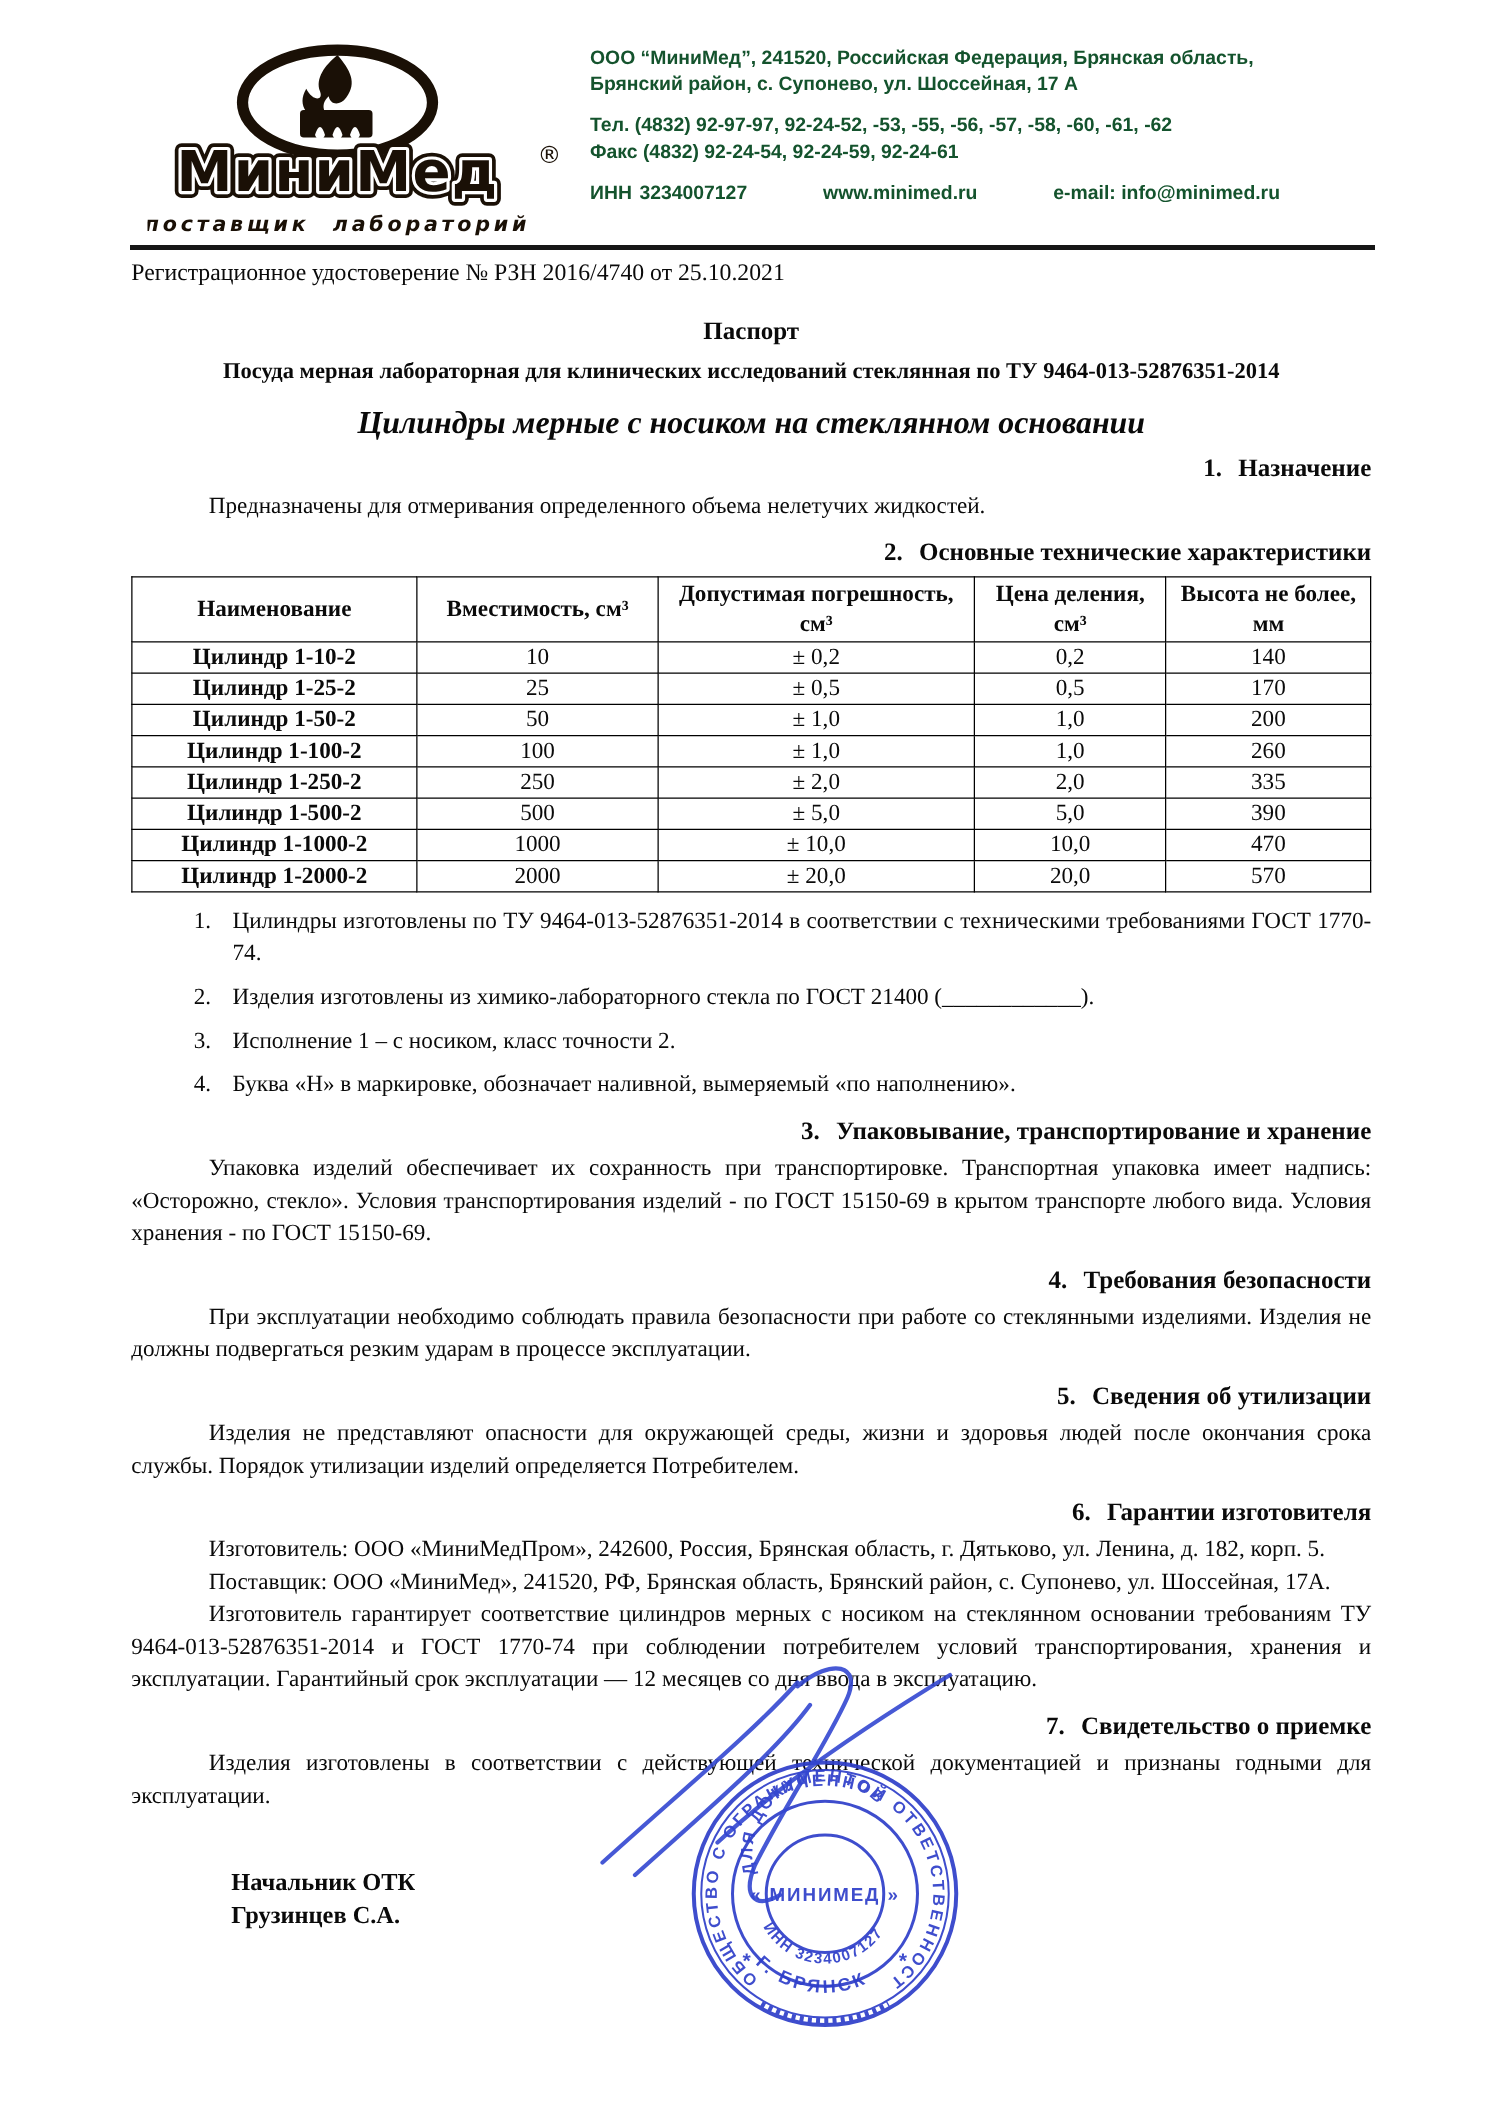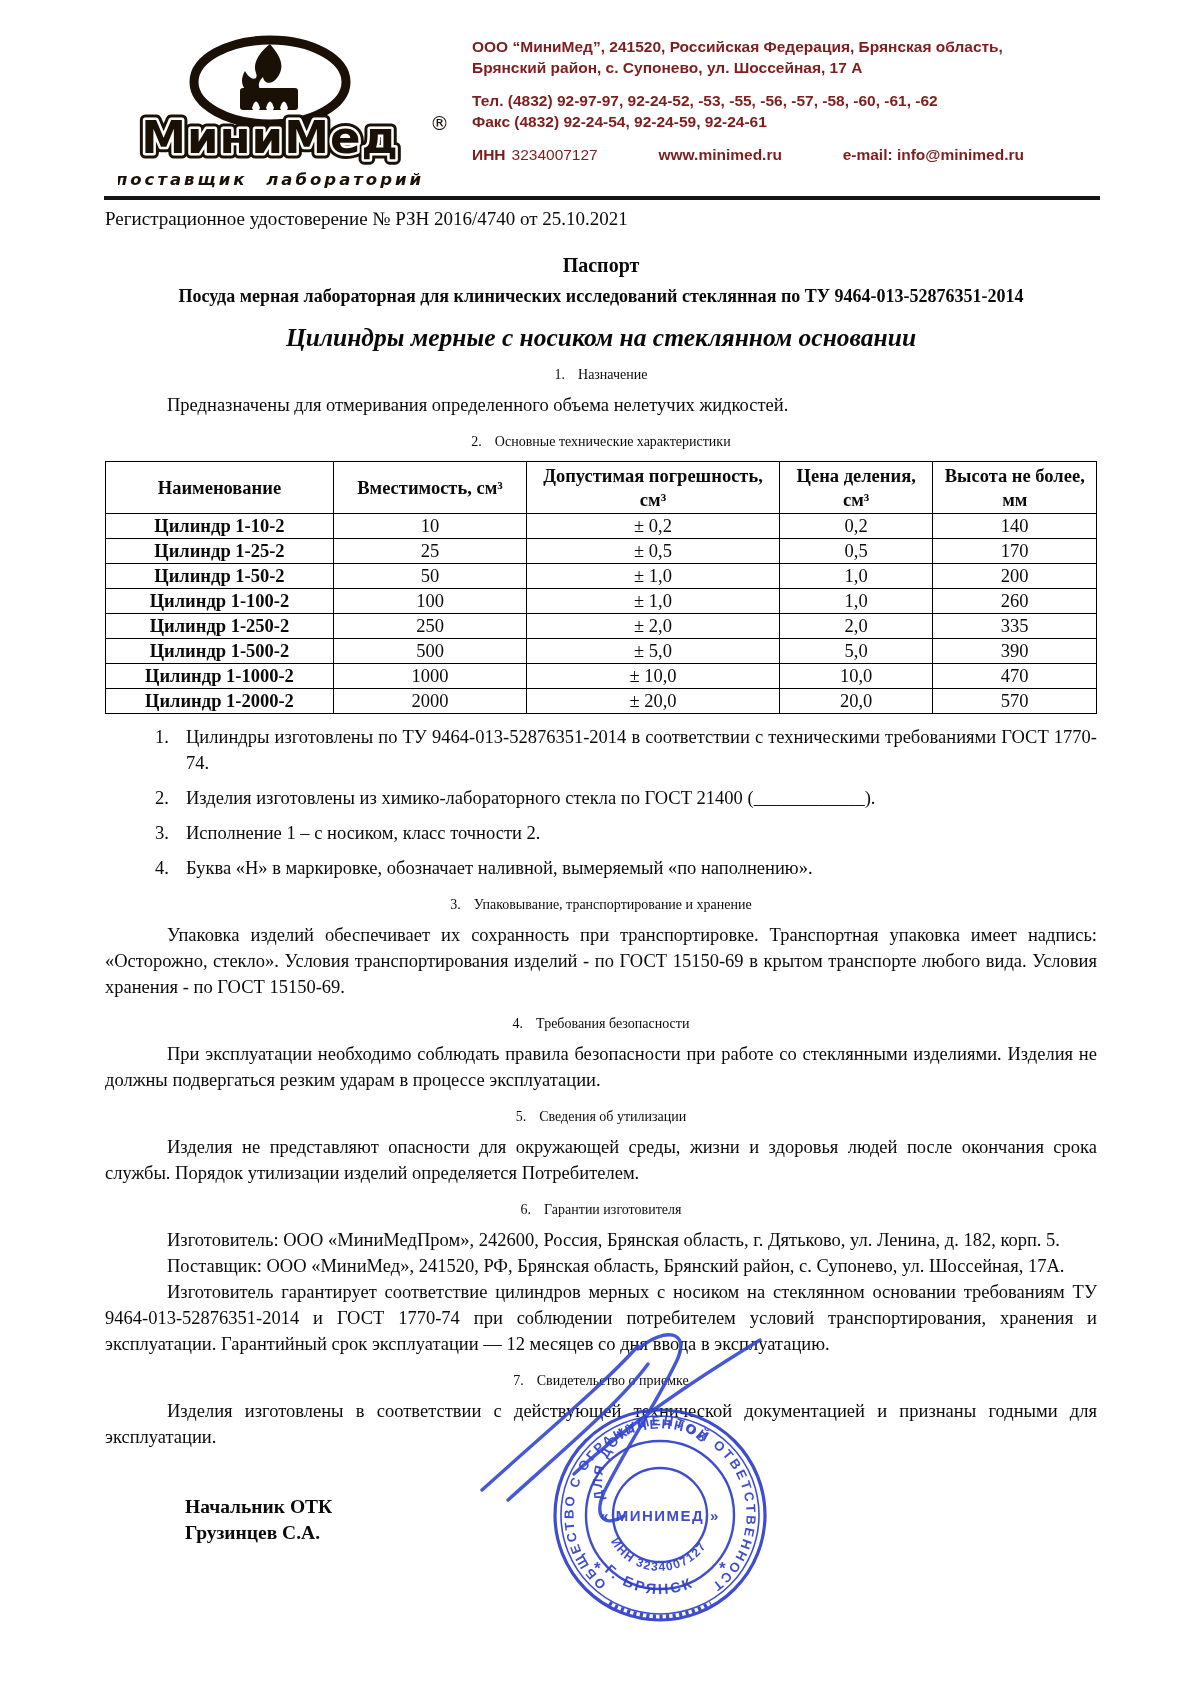--- a/index.html
+++ b/index.html
@@ -6,35 +6,35 @@
   html,body { background:#e8e8e8; }
   .page {
     position:relative; width:1200px; height:1697px; margin:0 auto;
     background:#ffffff; overflow:hidden; color:#0a0a0a;
     font-family:"Liberation Serif", serif;
   }
   
   .logo-wrap { position:absolute; left:118px; top:22px; width:340px; height:180px; }
   .contact { position:absolute; left:472px; top:36px; width:560px;
              font-family:"Liberation Sans", sans-serif; font-weight:bold;
-             font-size:15.5px; line-height:21px; color:#7f1d1d; }
+             font-size:15.5px; line-height:21px; color:#14532d; }
   .contact .grp { margin-bottom:12px; }
   .inn-row { display:flex; align-items:baseline; width:552px; justify-content:space-between; }
   .inn-label { font-weight:bold; }
-  .inn-value { font-weight:normal; margin-left:6px; }
+  .inn-value { font-weight:bold; margin-left:6px; }
   .inn-pair { display:flex; align-items:baseline; }
   .hr-rule { position:absolute; left:104px; top:196px; width:996px; height:4px; background:#161616; }
 
   
   .doc-body { position:absolute; left:105px; top:206px; width:992px; font-size:18.5px; line-height:26px; }
   .reg-line { text-align:left; font-size:19px; margin-bottom:20px; }
   .doc-title { text-align:center; font-weight:bold; font-size:20px; margin-bottom:5px; }
   .doc-subtitle { text-align:center; font-weight:bold; font-size:18px; margin-bottom:16px; }
   .product-title { text-align:center; font-weight:bold; font-style:italic; font-size:25.5px; margin:5px 0 7px 0; }
-  .sec-h { text-align:center; font-weight:normal; font-size:14px; margin:11px 0 4px 0; }
+  .sec-h { text-align:right; font-weight:bold; font-size:20px; margin:11px 0 4px 0; }
   .sec-h .sec-t { margin-left:13px; }
   .para { text-align:justify; text-indent:62px; }
   
   table.spec { border-collapse:collapse; width:100%; margin:6px 0 10px 0; }
   table.spec th, table.spec td { border:1.6px solid #000; text-align:center; vertical-align:middle; padding:1px 6px; }
   table.spec th { font-weight:bold; font-size:18.5px; line-height:24px; height:52px; }
   table.spec td { font-size:18.5px; height:25px; line-height:22px; }
   table.spec td.cname { font-weight:bold; }
   col.c1{width:23%;} col.c2{width:19.5%;} col.c3{width:25.5%;} col.c4{width:15.5%;} col.c5{width:16.5%;}
   

